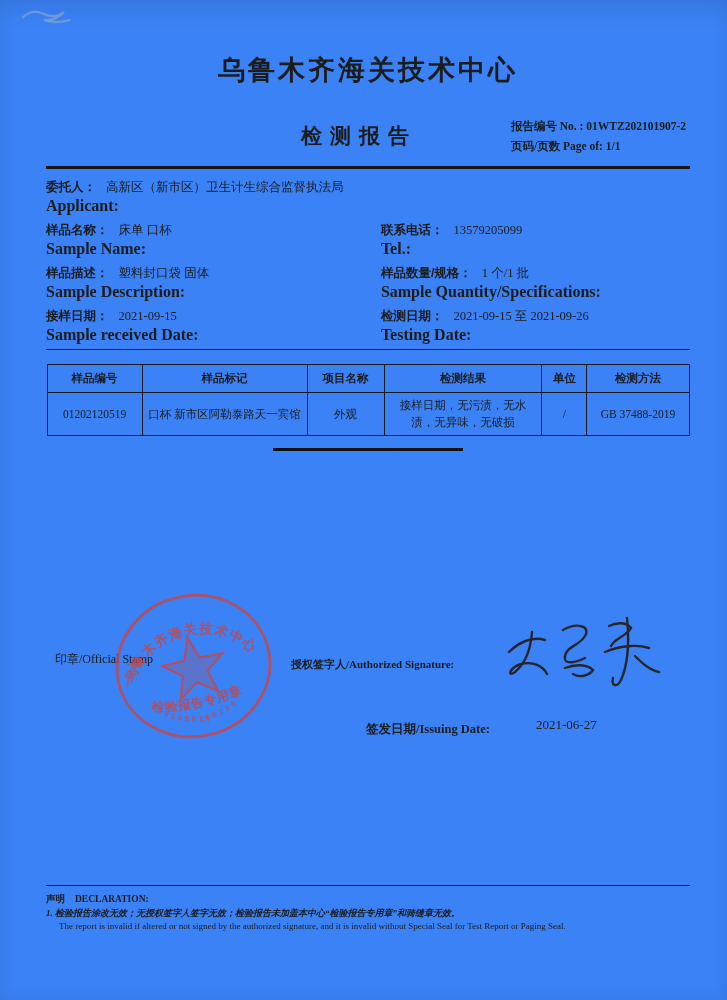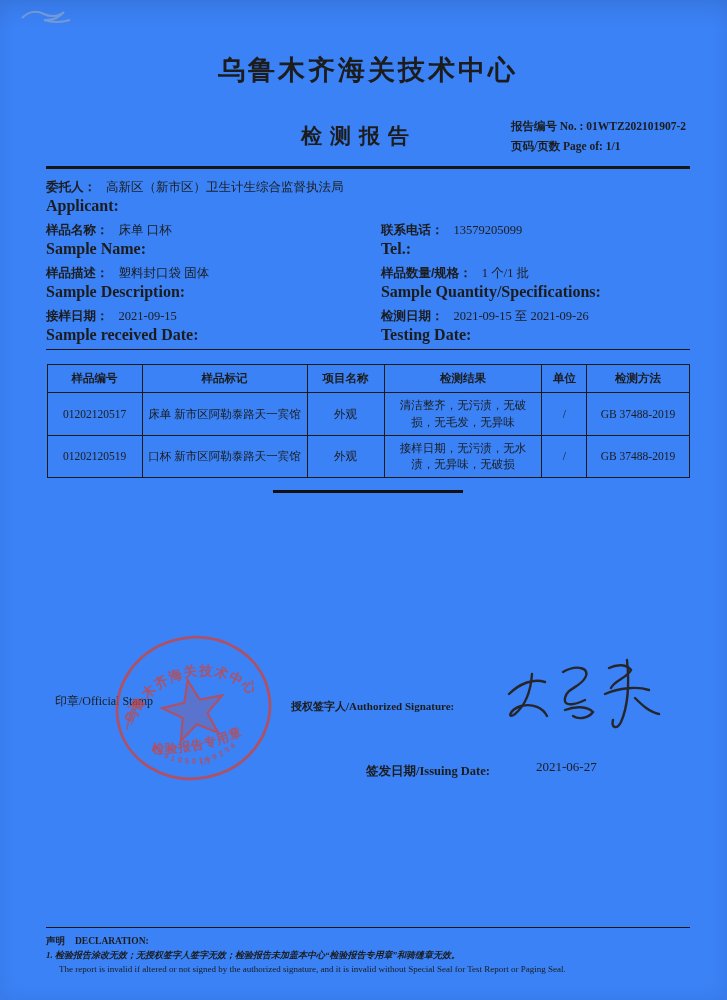--- a/index.html
+++ b/index.html
@@ -140,28 +140,20 @@
           <th>样品编号</th>
           <th>样品标记</th>
           <th>项目名称</th>
           <th>检测结果</th>
           <th>单位</th>
           <th>检测方法</th>
         </tr>
       </thead>
       <tbody>
         <tr>
-          <td>01202120517</td>
-          <td>床单 新市区阿勒泰路天一宾馆</td>
-          <td>外观</td>
-          <td>清洁整齐，无污渍，无破损，无毛发，无异味</td>
-          <td>/</td>
-          <td>GB 37488-2019</td>
-        </tr>
-        <tr>
           <td>01202120519</td>
           <td>口杯 新市区阿勒泰路天一宾馆</td>
           <td>外观</td>
           <td>接样日期，无污渍，无水渍，无异味，无破损</td>
           <td>/</td>
           <td>GB 37488-2019</td>
         </tr>
       </tbody>
     </table>
 

